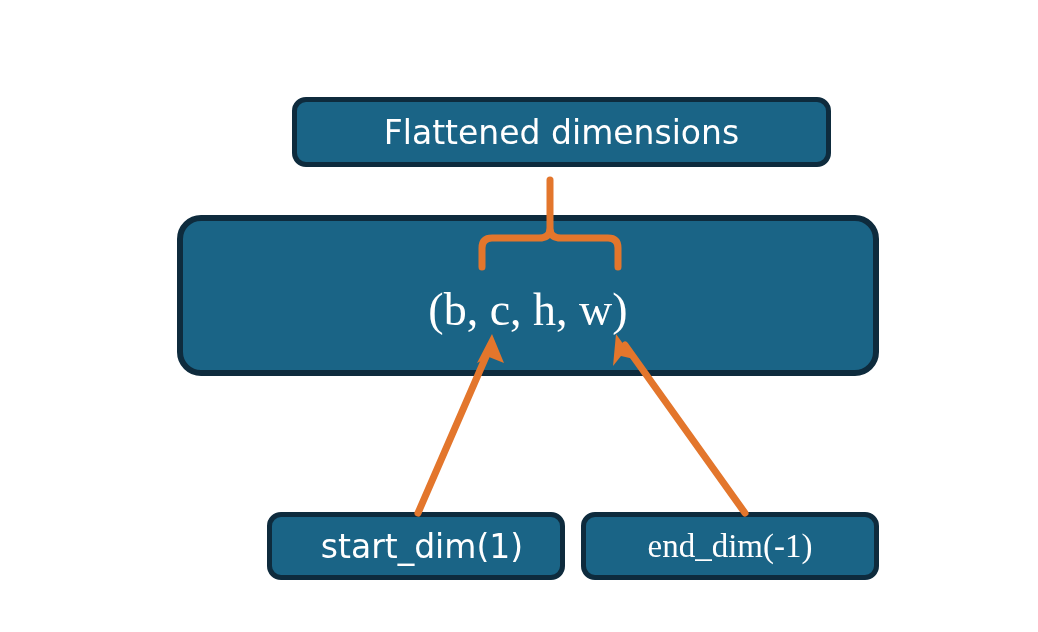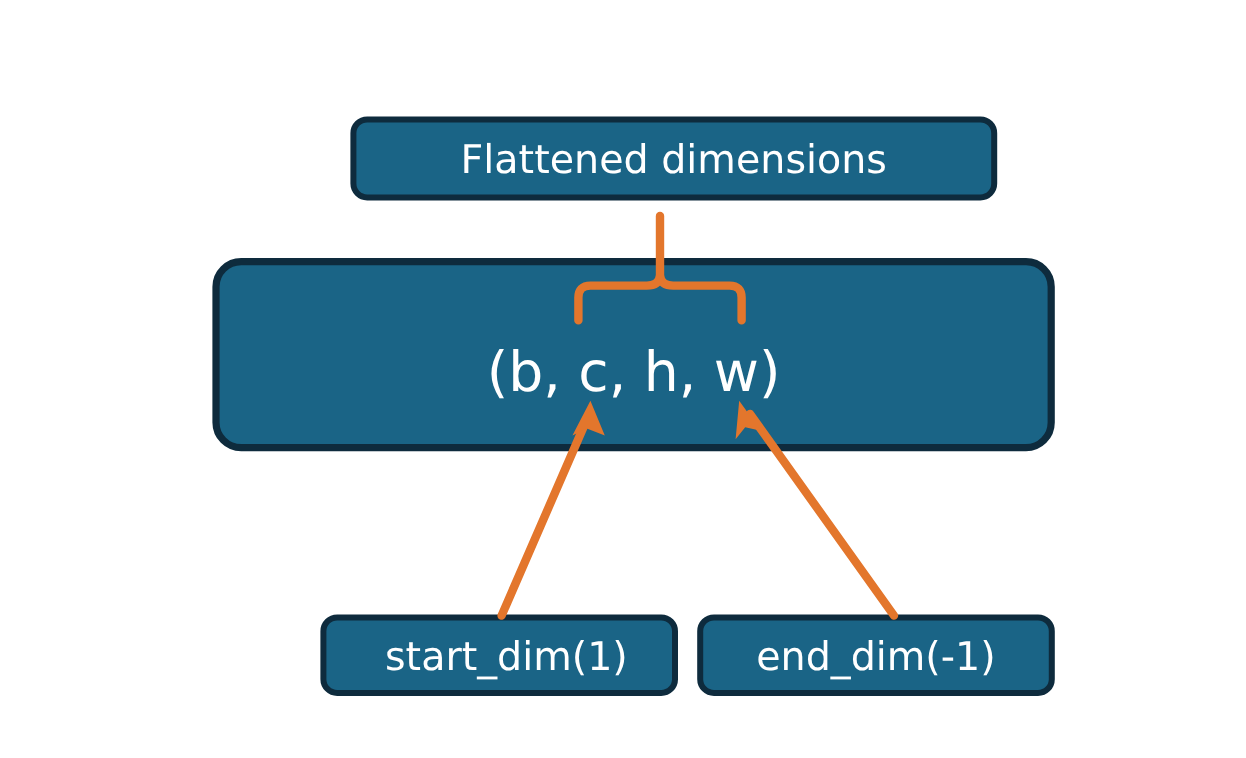--- a/index.html
+++ b/index.html
@@ -54,37 +54,39 @@
     border-radius: 24px;
     border-width: 6px;
     font-size: 0px;
   }
   #shape-label {
     font-size: 46px;
     line-height: 1;
     color: #ffffff;
     position: relative;
     top: 14px;
+    font-family: Liberation Serif, serif;
   }
   #node-start-dim {
     left: 267px;
     top: 512px;
     width: 298px;
     height: 68px;
     border-radius: 14px;
     font-size: 33px;
     padding-left: 12px;
   }
   #node-end-dim {
     left: 581px;
     top: 512px;
     width: 298px;
     height: 68px;
     border-radius: 14px;
     font-size: 33px;
+    font-family: Liberation Serif, serif;
   }
   #overlay {
     position: absolute;
     left: 0;
     top: 0;
     width: 1038px;
     height: 632px;
     pointer-events: none;
   }
 </style>

